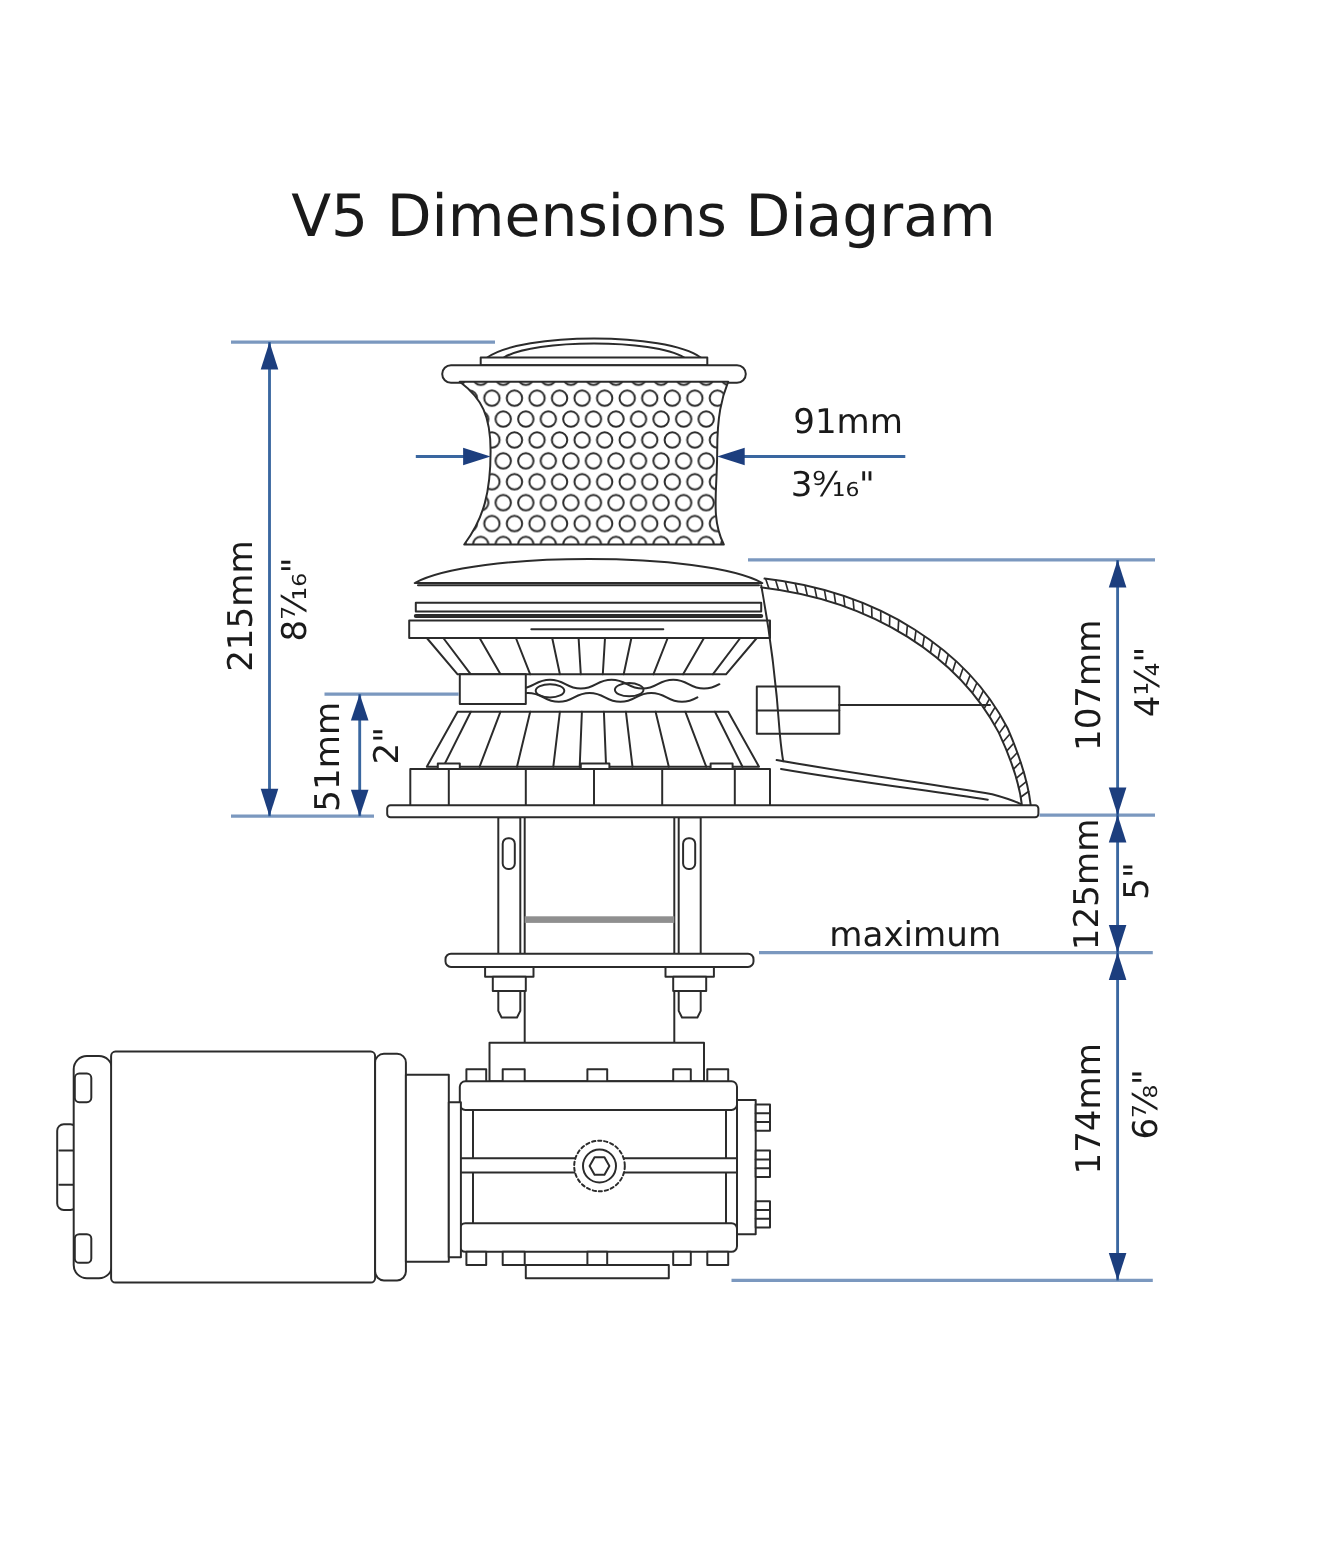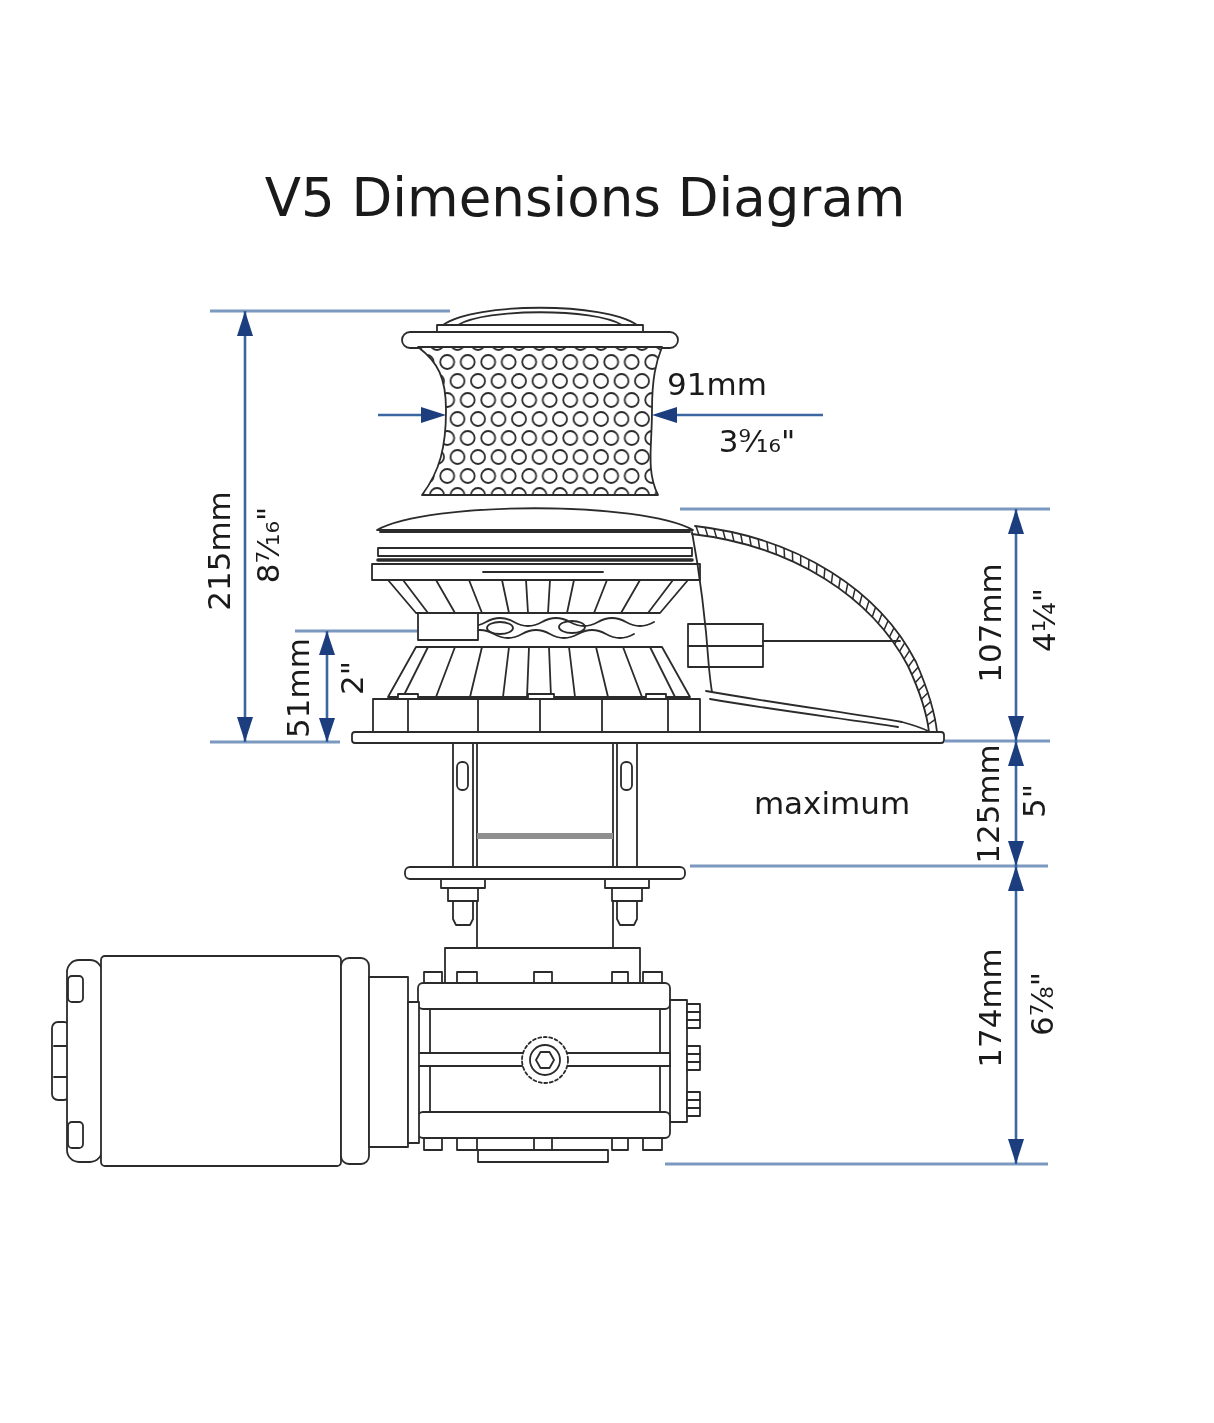--- a/index.html
+++ b/index.html
@@ -3,21 +3,21 @@
 <meta charset="utf-8">
 <style>
   html,body{margin:0;padding:0;background:#fff;}
   #stage{position:relative;width:1214px;height:1423px;background:#fff;overflow:hidden;
          font-family:"DejaVu Sans","Liberation Sans",sans-serif;color:var(--text,#1a1a1a);}
   svg{position:absolute;left:0;top:0;}
   .title{position:absolute;font-size:53px;transform:translate(-50%,-50%);white-space:nowrap;}
   .dimlab{position:absolute;font-size:31px;transform:translate(-50%,-50%);white-space:nowrap;}
   .dimlab.rot{transform:translate(-50%,-50%) rotate(-90deg);}
   .note{position:absolute;font-size:31px;text-align:center;line-height:1.35;
-        transform:translate(-50%,-50%);white-space:nowrap;}
+        transform:translate(-50%,-50%);white-space:nowrap;margin-top:47px;}
   .ink{stroke:var(--ink,#2b2b2b);fill:none;stroke-width:1.8;stroke-linecap:round;stroke-linejoin:round;}
   .wfill{fill:#fff;}
   .thick{stroke-width:3.6;}
   .extl{stroke:var(--ext,#7b98bf);stroke-width:3;fill:none;}
   .diml{stroke:var(--line,#3a67a0);stroke-width:2.6;fill:none;}
   .arr{fill:var(--arrow,#1c3e7e);stroke:none;}
   .gray{fill:#8f8f8f;stroke:none;}
 </style>
 </head>
 <body>
@@ -253,21 +253,21 @@
       <polygon points="1016,741 1008,716 1024,716"></polygon>
       <polygon points="1016,741 1008,766 1024,766"></polygon>
       <polygon points="1016,866 1008,841 1024,841"></polygon>
       <polygon points="1016,866 1008,891 1024,891"></polygon>
       <polygon points="1016,1164 1008,1139 1024,1139"></polygon>
     </g>
   </svg>
 
   <div class="title" style="left:585px;top:197px">V5 Dimensions Diagram</div>
 
-  <div class="dimlab" style="left:717px;top:384px">91mm</div>
+  <div class="dimlab" style="left:771px;top:384px">91mm</div>
   <div class="dimlab" style="left:757px;top:441px">3⁹⁄₁₆"</div>
 
   <div class="dimlab rot" style="left:219px;top:551px">215mm</div>
   <div class="dimlab rot" style="left:268px;top:545px">8⁷⁄₁₆"</div>
 
   <div class="dimlab rot" style="left:298px;top:688px">51mm</div>
   <div class="dimlab rot" style="left:352px;top:678px">2"</div>
 
   <div class="dimlab rot" style="left:990px;top:623px">107mm</div>
   <div class="dimlab rot" style="left:1044px;top:620px">4¹⁄₄"</div>

